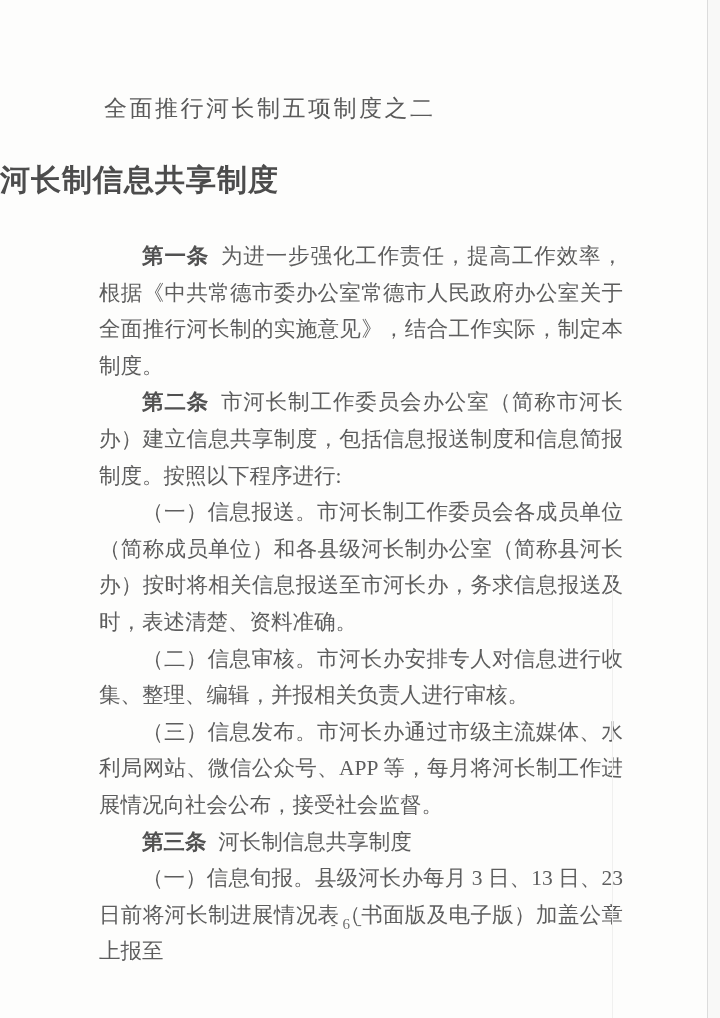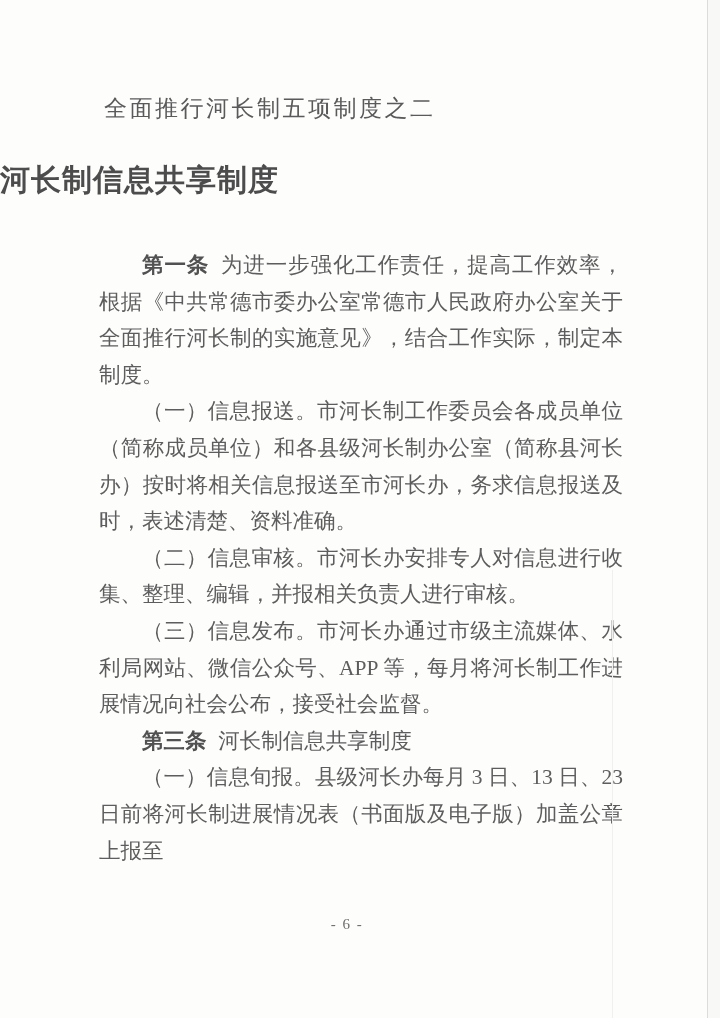--- a/index.html
+++ b/index.html
@@ -31,21 +31,21 @@
     width: 716px;
     text-align: left;
     font-size: 30px;
     font-weight: bold;
     letter-spacing: 1px;
     color: #4c4c4c;
   }
   .body-text {
     position: absolute;
     left: 99px;
-    top: 247px;
+    top: 238px;
     width: 524px;
     font-size: 21.5px;
     line-height: 36.6px;
     color: #5d5d5d;
     text-align: justify;
   }
   .body-text p {
     margin: 0;
     text-indent: 2em;
   }
@@ -97,20 +97,23 @@
 
   <div class="kicker">全面推行河长制五项制度之二</div>
 
   <div class="title">河长制信息共享制度</div>
 
   <div class="body-text">
     <p>
       <span class="lead">第一条</span><span>为进一步强化工作责任，提高工作效率，根据《中共常德市委办公室常德市人民政府办公室关于全面推行河长制的实施意见》，结合工作实际，制定本制度。</span>
     </p>
     <p>
+      <span class="lead">第二条</span><span>市河长制工作委员会办公室（简称市河长办）建立信息共享制度，包括信息报送制度和信息简报制度。按照以下程序进行:</span>
+    </p>
+    <p>
       <span class="lead"></span><span>（一）信息报送。市河长制工作委员会各成员单位（简称成员单位）和各县级河长制办公室（简称县河长办）按时将相关信息报送至市河长办，务求信息报送及时，表述清楚、资料准确。</span>
     </p>
     <p>
       <span class="lead"></span><span>（二）信息审核。市河长办安排专人对信息进行收集、整理、编辑，并报相关负责人进行审核。</span>
     </p>
     <p>
       <span class="lead"></span><span>（三）信息发布。市河长办通过市级主流媒体、水利局网站、微信公众号、APP 等，每月将河长制工作进展情况向社会公布，接受社会监督。</span>
     </p>
     <p>
       <span class="lead">第三条</span><span>河长制信息共享制度</span>

